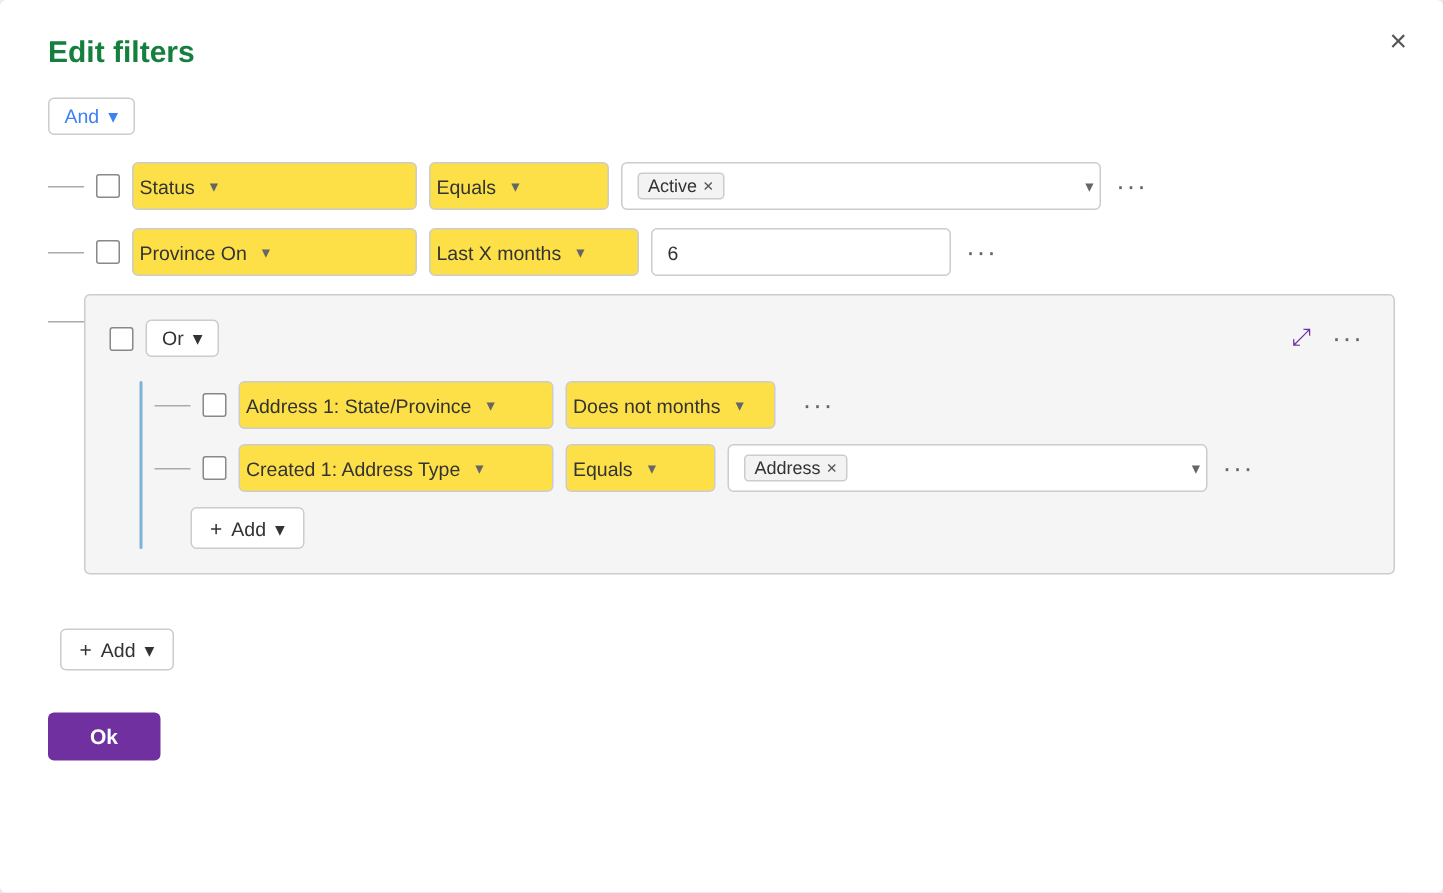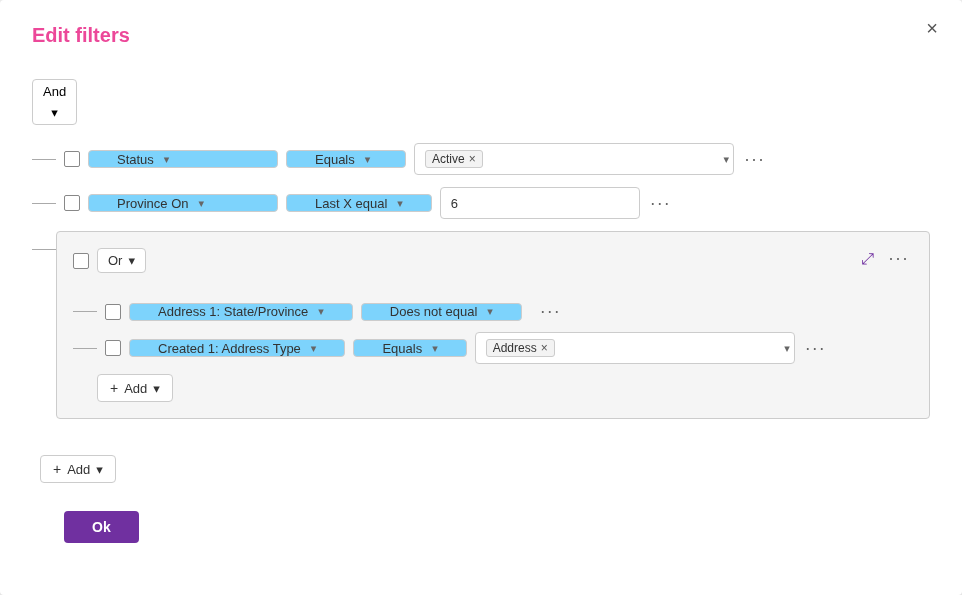--- a/index.html
+++ b/index.html
@@ -17,65 +17,64 @@
       width: 962px;
       min-height: 595px;
       border-radius: 4px;
       box-shadow: 0 4px 32px rgba(0,0,0,0.18);
       padding: 24px 32px 32px 32px;
       position: relative;
     }
     .modal-title {
       font-size: 20px;
       font-weight: 600;
-      color: #ec4899;
-      margin-bottom: 32px;
+      color: #15803d;
+      margin-bottom: 18px;
     }
     .close-btn {
       position: absolute;
       top: 18px;
       right: 24px;
       background: none;
       border: none;
       font-size: 20px;
       cursor: pointer;
       color: #555;
       line-height: 1;
     }
     .and-group-label {
       display: inline-flex;
       align-items: center;
       border: 1px solid #ccc;
       border-radius: 4px;
       padding: 4px 10px;
       font-size: 13px;
-      color: #000000;
+      color: #3b82f6;
       cursor: pointer;
       background: #fff;
       margin-bottom: 10px;
       gap: 6px;
-      flex-direction: column;
     }
     .checkbox {
       width: 16px;
       height: 16px;
       border: 1.5px solid #888;
       border-radius: 2px;
       background: #fff;
       flex-shrink: 0;
       cursor: pointer;
     }
     .select-field {
       display: flex;
       align-items: center;
       border: 1px solid #ccc;
       border-radius: 4px;
-      background: #7dd3fc;
-      height: 18px;
-      padding: 0 28px;
+      background: #fde047;
+      height: 32px;
+      padding: 0 4px;
       cursor: pointer;
       gap: 6px;
       white-space: nowrap;
       font-size: 13px;
       color: #333;
     }
     .select-field .chevron {
       color: #666;
       font-size: 11px;
       margin-left: 4px;
@@ -156,23 +155,23 @@
       border: 1px solid #ccc;
       border-radius: 4px;
       background: #f5f5f5;
       padding: 16px 16px 16px 16px;
       margin-bottom: 14px;
       margin-left: 8px;
       position: relative;
     }
     .or-group-header {
       display: flex;
-      align-items: flex-start;
+      align-items: center;
       justify-content: space-between;
-      margin-bottom: 28px;
+      margin-bottom: 16px;
     }
     .or-group-header-left {
       display: flex;
       align-items: center;
       gap: 8px;
     }
     .or-group-header-right {
       display: flex;
       align-items: center;
       gap: 8px;
@@ -192,21 +191,20 @@
     .expand-icon {
       color: #7030a0;
       font-size: 16px;
       cursor: pointer;
       background: none;
       border: none;
       padding: 0 2px;
     }
     .vertical-line-wrapper {
       display: flex;
-      flex-direction: column;
       align-items: stretch;
     }
     .vertical-line {
       width: 2px;
       background: #7db3d6;
       border-radius: 2px;
       margin-left: 20px;
       margin-right: 8px;
       flex-shrink: 0;
     }
@@ -232,21 +230,20 @@
     }
     .main-add-btn {
       margin-top: 10px;
       margin-left: 8px;
     }
     .footer-btns {
       display: flex;
       align-items: center;
       gap: 10px;
       margin-top: 28px;
-      margin-left: 32px;
     }
     .ok-btn {
       background: #7030a0;
       color: #fff;
       border: none;
       border-radius: 4px;
       padding: 8px 28px;
       font-size: 14px;
       cursor: pointer;
       font-weight: 600;
@@ -321,21 +318,21 @@
     <div class="h-line"></div>
     <div style="width:8px;"></div>
     <div class="checkbox"></div>
     <div style="width:8px;"></div>
     <div class="select-field field-select">
       <span>Province On</span>
       <span class="chevron">▾</span>
     </div>
     <div style="width:8px;"></div>
     <div class="select-field op-select" style="min-width:140px;">
-      <span>Last X equal</span>
+      <span>Last X months</span>
       <span class="chevron">▾</span>
     </div>
     <div style="width:8px;"></div>
     <div class="value-field">
       <span>6</span>
     </div>
     <div style="width:6px;"></div>
     <button class="more-btn">···</button>
   </div>
 
@@ -368,21 +365,21 @@
             <div class="h-line"></div>
             <div style="width:8px;"></div>
             <div class="checkbox"></div>
             <div style="width:8px;"></div>
             <div class="select-field field-select" style="min-width:210px;">
               <span>Address 1: State/Province</span>
               <span class="chevron">▾</span>
             </div>
             <div style="width:8px;"></div>
             <div class="select-field op-select" style="min-width:140px;">
-              <span>Does not equal</span>
+              <span>Does not months</span>
               <span class="chevron">▾</span>
             </div>
             <div style="width:8px;"></div>
             <div style="width:6px;"></div>
             <button class="more-btn">···</button>
           </div>
 
           
           <div class="row-group" style="margin-bottom:6px;">
             <div class="h-line"></div>

